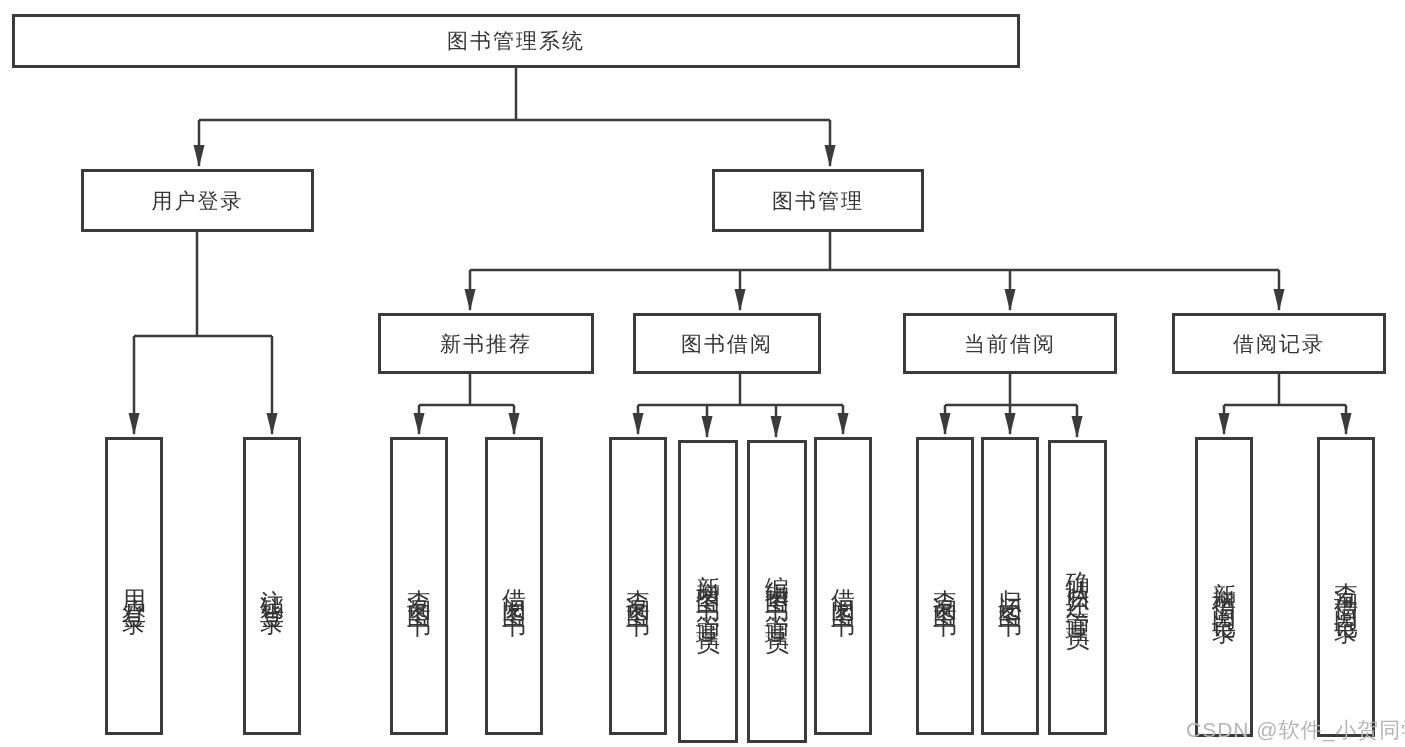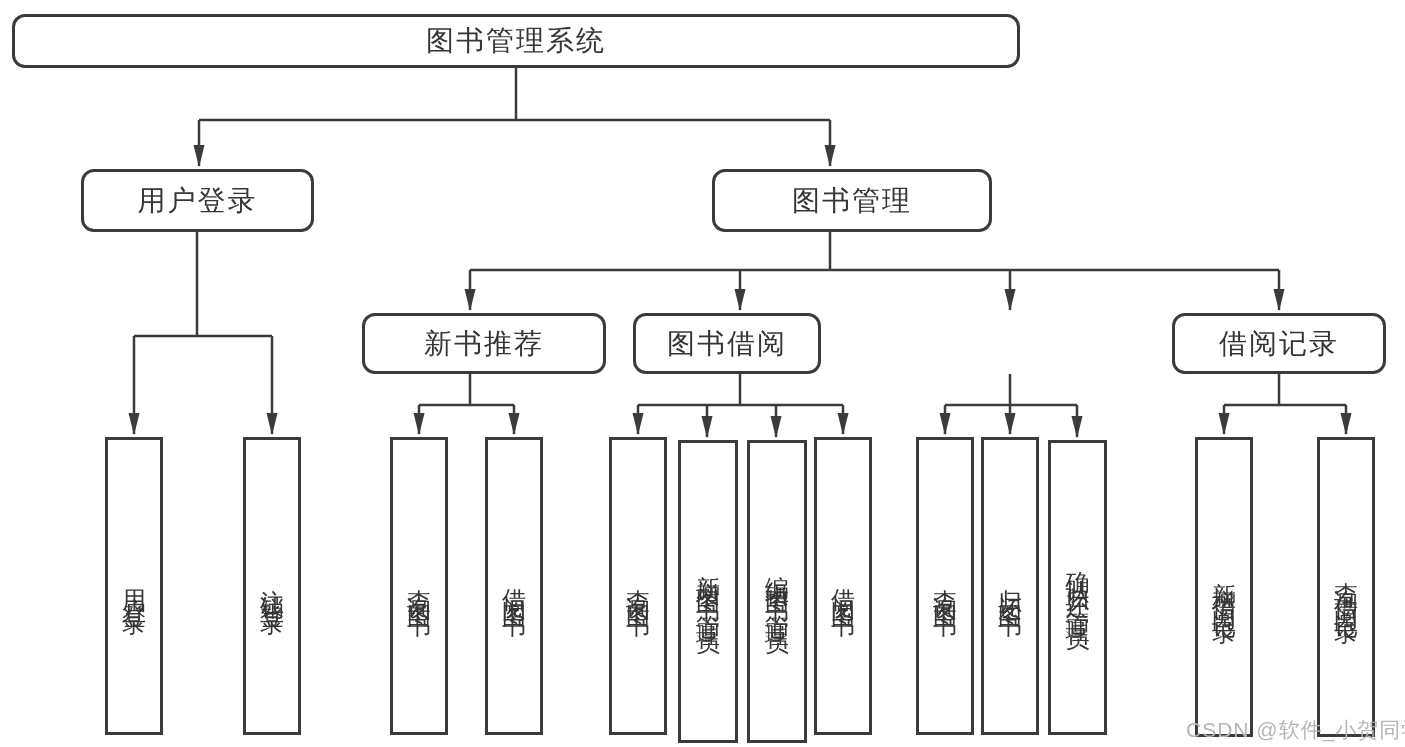--- a/index.html
+++ b/index.html
@@ -17,21 +17,21 @@
   .wire { fill: none; stroke: #3b3b3b; stroke-width: 2.5; }
   .node {
     position: absolute;
     background: #ffffff;
     border: 3px solid #3b3b3b;
     display: flex;
     align-items: center;
     justify-content: center;
     color: #353535;
   }
-  .hbox { font-size: 28px; letter-spacing: 2px; white-space: nowrap; border-radius: 13px; }
+  .hbox { font-size: 21px; letter-spacing: 2px; white-space: nowrap; }
   .vtext {
     writing-mode: vertical-rl;
     text-orientation: mixed;
     font-size: 24px;
     letter-spacing: 8px;
     line-height: 1.0;
   }
   .watermark {
     position: absolute;
     left: 1186px;
@@ -91,29 +91,32 @@
     <path class="wire" marker-end="url(#arrow)" d="M1346,405 V434"></path>
   </svg>
 
   <div class="node hbox" style="left:12px; top:14px; width:1008px; height:54px">
     <span>图书管理系统</span>
   </div>
 
   <div class="node hbox" style="left:81px; top:169px; width:233px; height:63px">
     <span>用户登录</span>
   </div>
-  <div class="node hbox" style="left:712px; top:169px; width:280px; height:63px">
+  <div class="node hbox" style="left:712px; top:169px; width:212px; height:63px">
     <span>图书管理</span>
   </div>
 
-  <div class="node hbox" style="left:362px; top:313px; width:244px; height:61px">
+  <div class="node hbox" style="left:378px; top:313px; width:216px; height:61px">
     <span>新书推荐</span>
   </div>
   <div class="node hbox" style="left:633px; top:313px; width:188px; height:61px">
     <span>图书借阅</span>
+  </div>
+  <div class="node hbox" style="left:903px; top:313px; width:214px; height:61px">
+    <span>当前借阅</span>
   </div>
   <div class="node hbox" style="left:1172px; top:313px; width:214px; height:61px">
     <span>借阅记录</span>
   </div>
 
   <div class="node" style="left:105px; top:437px; width:58px; height:298px">
     <span class="vtext">用户登录</span>
   </div>
   <div class="node" style="left:243px; top:437px; width:58px; height:298px">
     <span class="vtext">注销登录</span>

